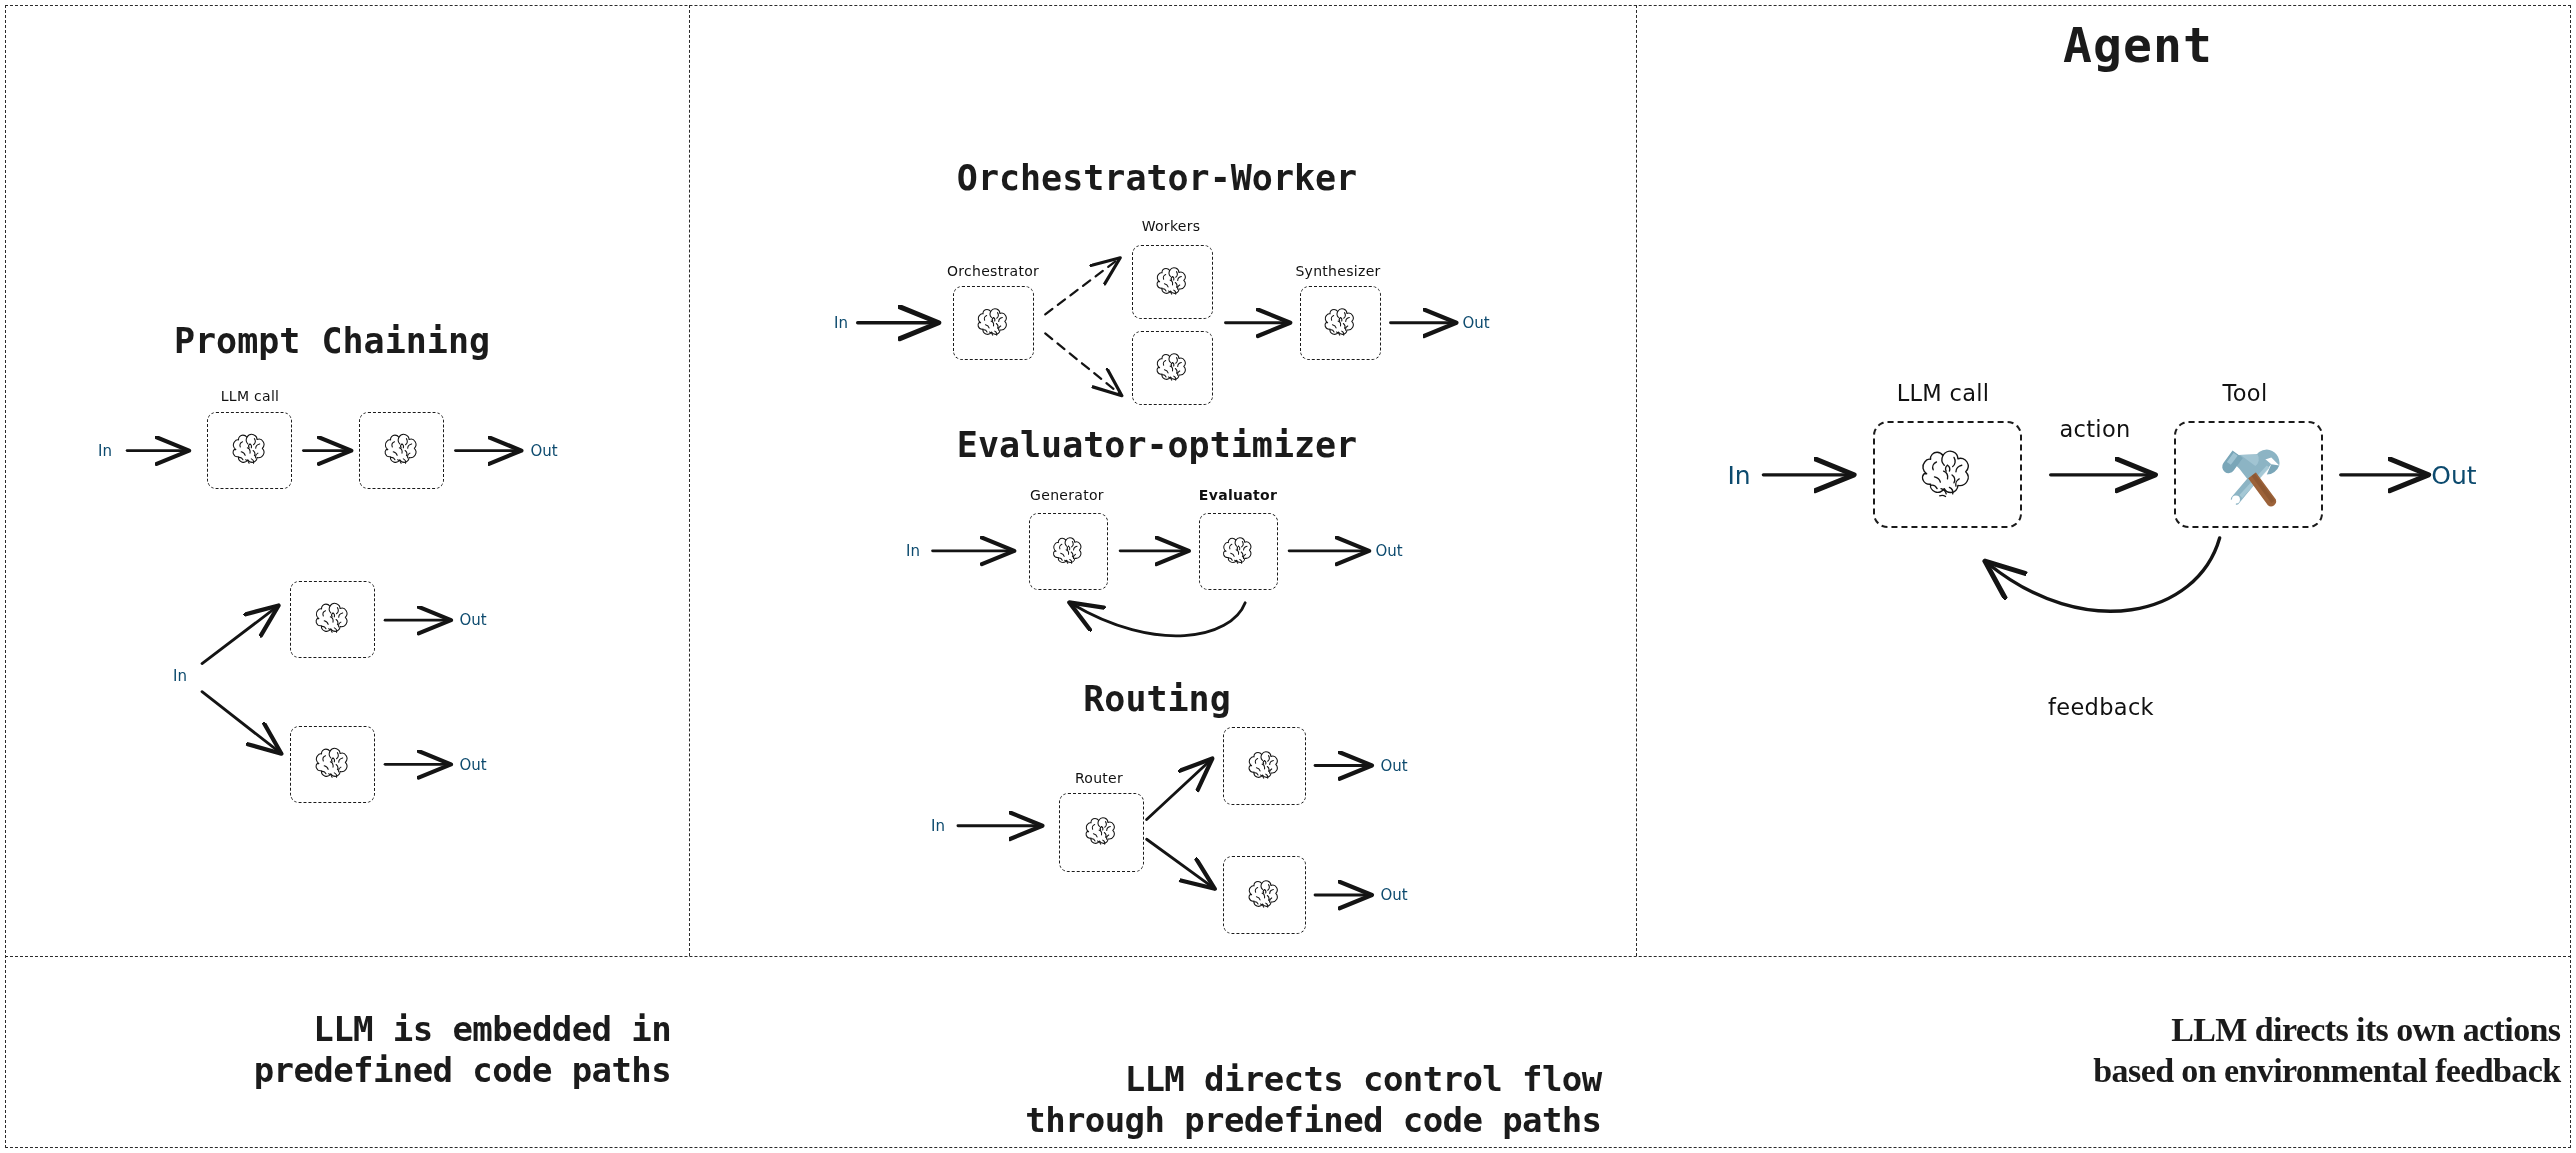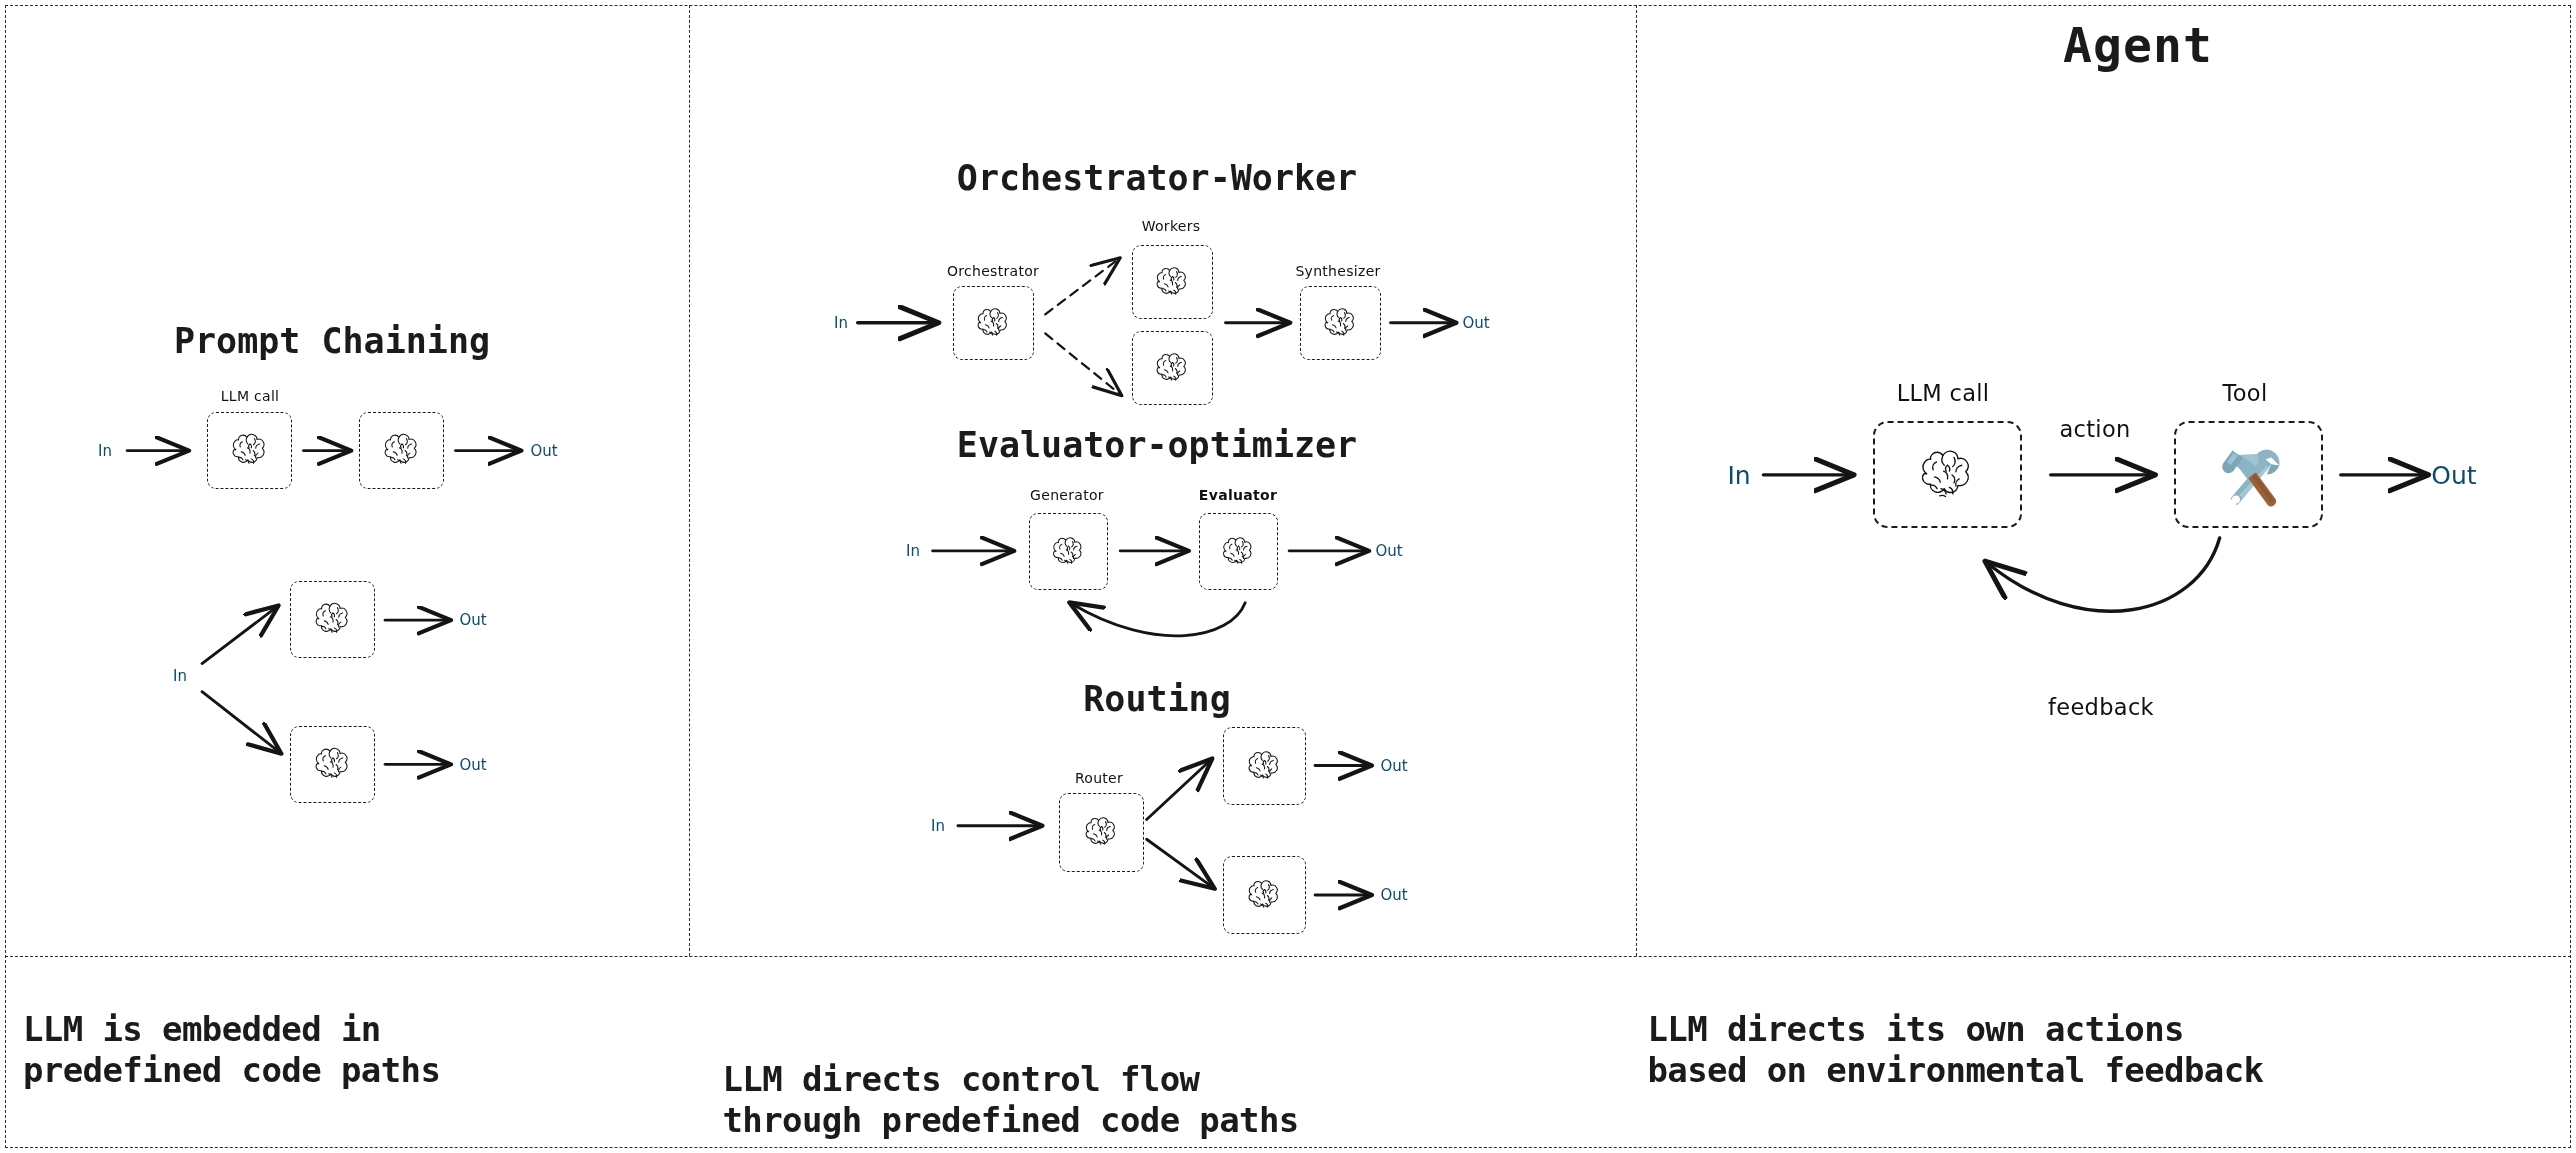--- a/index.html
+++ b/index.html
@@ -88,21 +88,21 @@
   .arrow-layer { position: absolute; left: 0; top: 0; width: 2576px; height: 1153px; pointer-events: none; }
 
   
   .caption {
     position: absolute;
     font-family: "DejaVu Sans Mono", monospace;
     font-weight: 700;
     font-size: 34px;
     line-height: 1.22;
     color: #1b1b1b;
-    text-align: left;
+    text-align: right;
     transform: translateX(-50%);
     white-space: pre-line;
     letter-spacing: -0.6px;
   }
 </style>
 </head>
 <body>
 
 <div id="root">
 
@@ -397,17 +397,17 @@
       <line x1="3640" y1="843" x2="3820" y2="843" stroke-width="6" marker-end="url(#ah)"></line>
       <line x1="4155" y1="843" x2="4305" y2="843" stroke-width="6" marker-end="url(#ah)"></line>
       <path d="M3940,955 C3900,1095 3700,1140 3528,1000" stroke-width="6" marker-end="url(#ah)"></path>
     </g>
   </svg>
 
   <div class="caption" style="left:347px; top:1009px; width:648px;">LLM is embedded in
 predefined code paths</div>
   <div class="caption" style="left:1162px; top:1059px; width:879px;">LLM directs control flow
 through predefined code paths</div>
-  <div class="caption" style="left:2104px; top:1009px; width:913px;">LLM directs its own actions
+  <div class="caption" style="left:2104px; top:1009px; width:913px;font-family:Liberation Serif, serif;">LLM directs its own actions
 based on environmental feedback</div>
 
 </div>
 
 
 </body></html>

